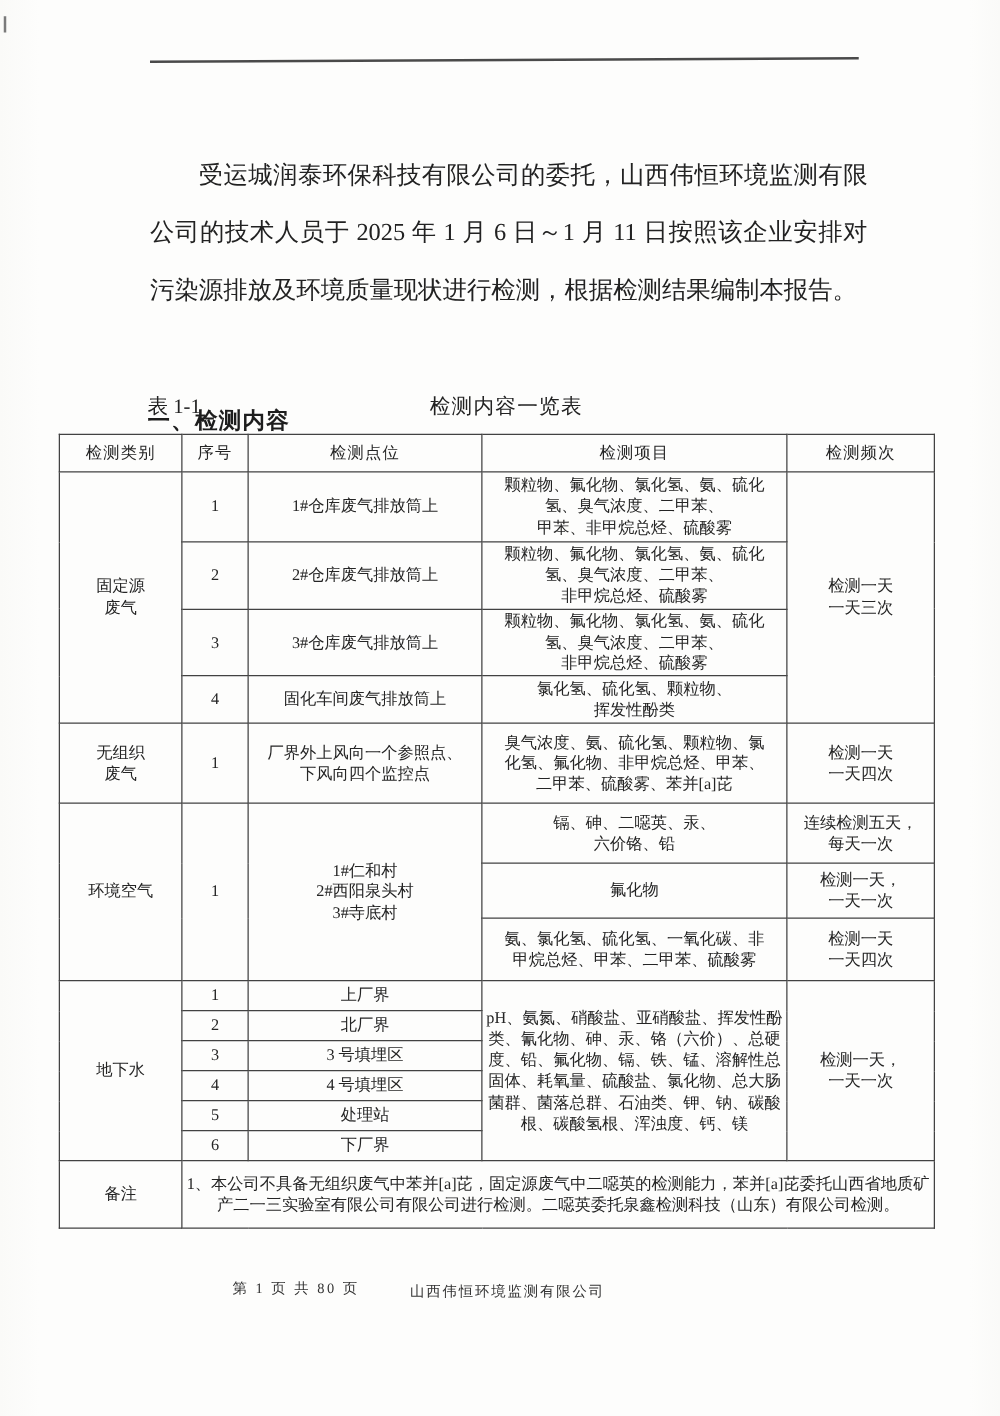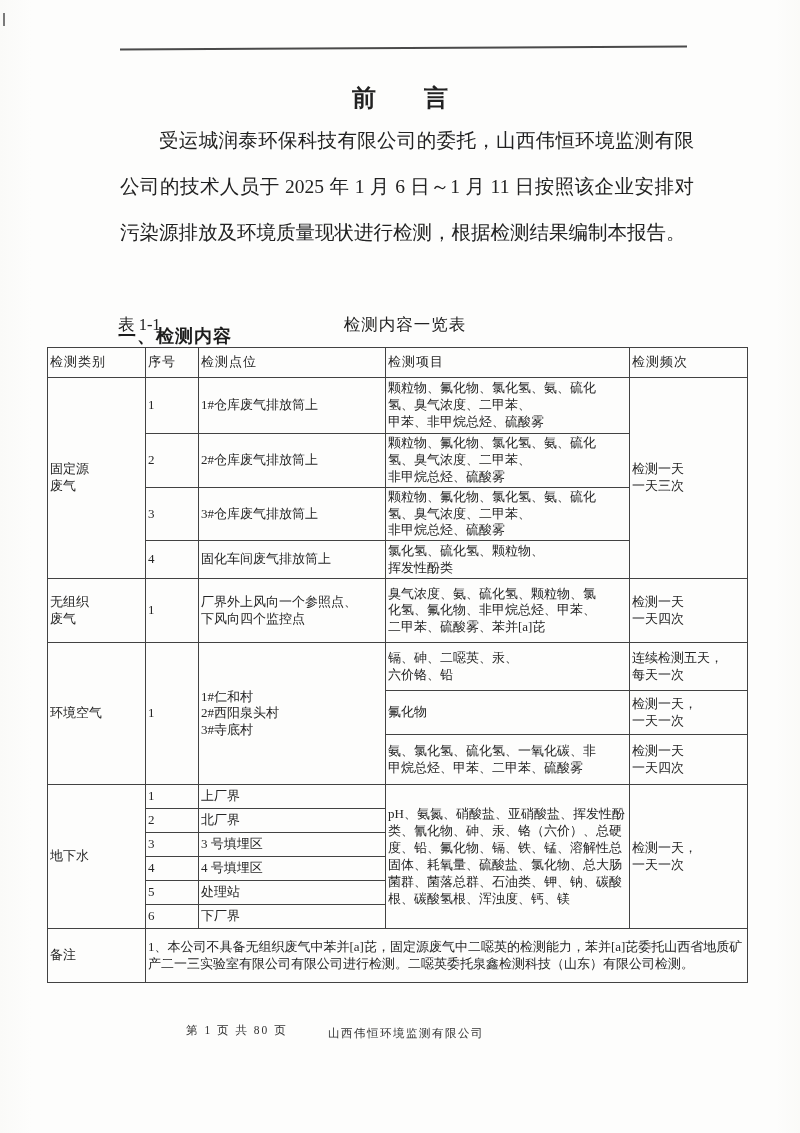--- a/index.html
+++ b/index.html
@@ -44,21 +44,21 @@
     font-size:16.5px;color:#222;
   }
   .cap-label{position:absolute;left:0;top:0;}
   .cap-title{position:absolute;left:0;top:0;width:100%;text-align:center;letter-spacing:1px;}
   table.content-table{
     position:absolute;top:347px;left:47px;width:700px;
     border-collapse:collapse;table-layout:fixed;
   }
   table.content-table td{
     border:1px solid #424242;
-    text-align:left;vertical-align:middle;
+    text-align:center;vertical-align:middle;
     font-size:13px;line-height:1.3;color:#252525;
     padding:1px 2px;white-space:pre-line;
     overflow:hidden;
   }
   td.th{font-size:13.5px;letter-spacing:1px;}
   td.items-wrap{white-space:normal;padding:2px 4px;}
   td.remark-cell{
     text-align:left;white-space:normal;font-size:12.5px;line-height:1.45;
     padding:2px 7px;vertical-align:middle;
   }
@@ -73,21 +73,20 @@
 </style>
 </head>
 <body>
 
 <div class="page">
 
   <div class="artifact-mark"></div>
 
   <div class="head-rule"></div>
 
-  <div class="preface-title">前　　言</div>
   <p class="preface-body">受运城润泰环保科技有限公司的委托，山西伟恒环境监测有限公司的技术人员于 2025 年 1 月 6 日～1 月 11 日按照该企业安排对污染源排放及环境质量现状进行检测，根据检测结果编制本报告。</p>
 
   <div class="section-heading">一、检测内容</div>
 
   <div class="table-caption">
     <span class="cap-label">表 1-1</span>
     <span class="cap-title">检测内容一览表</span>
   </div>
 
   <table class="content-table">

